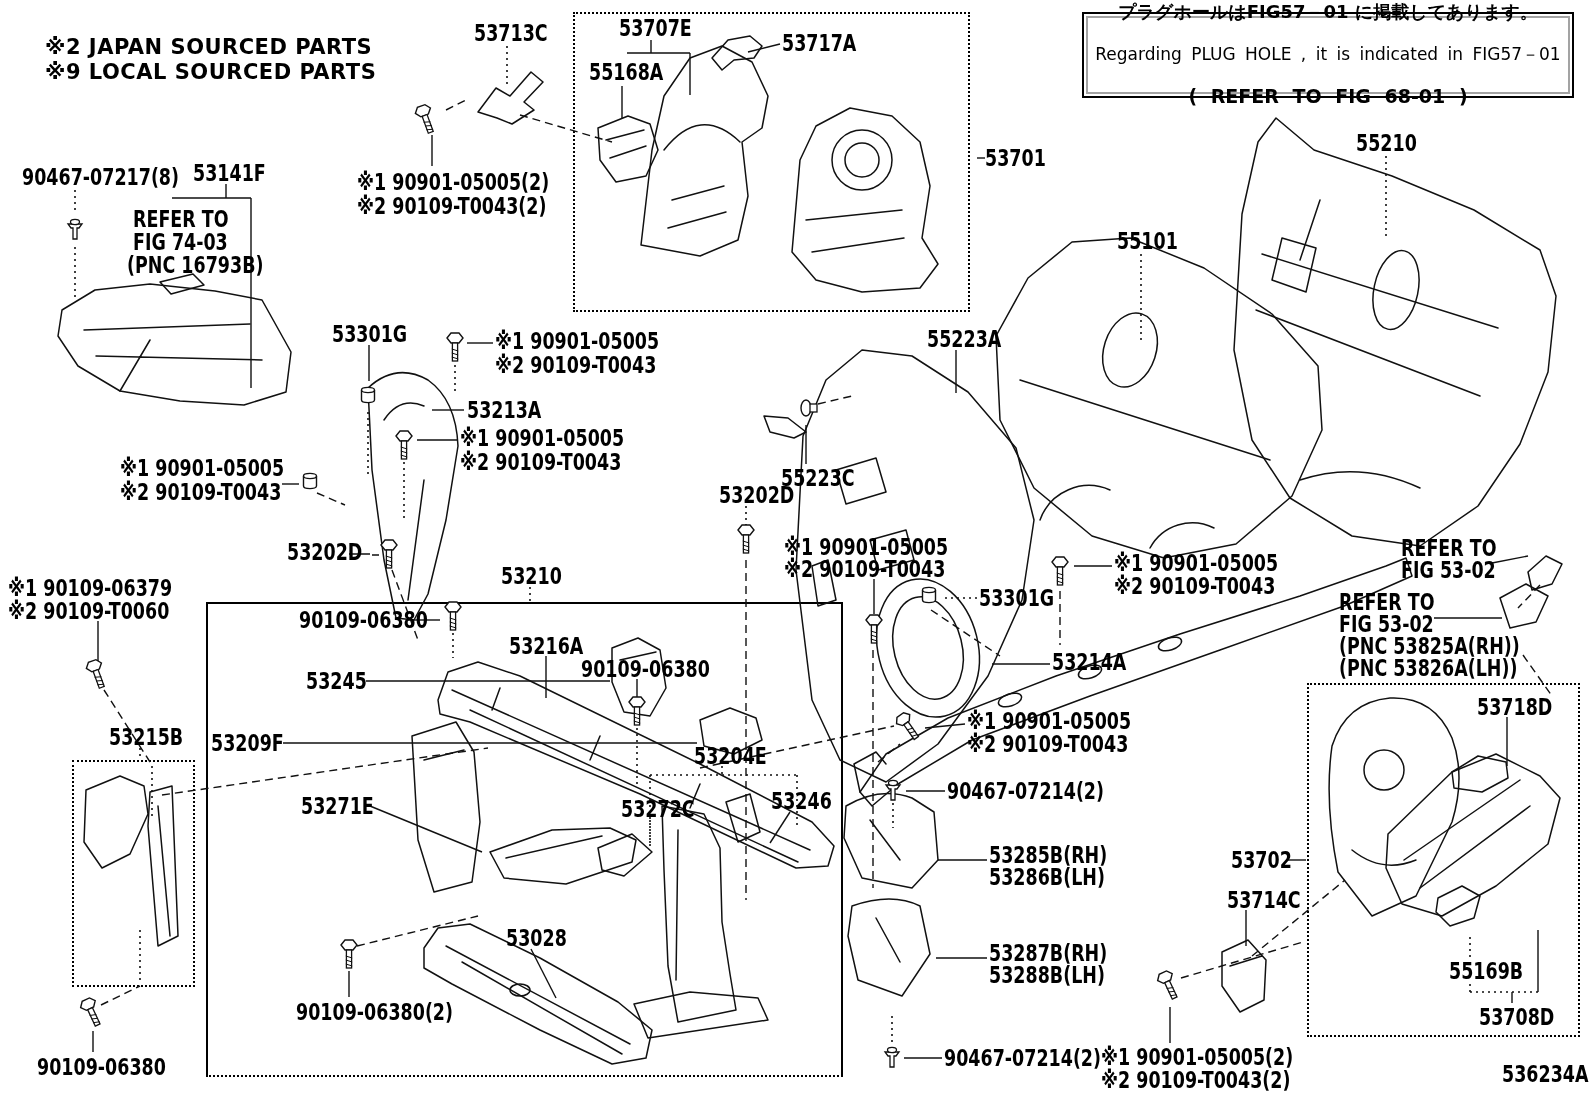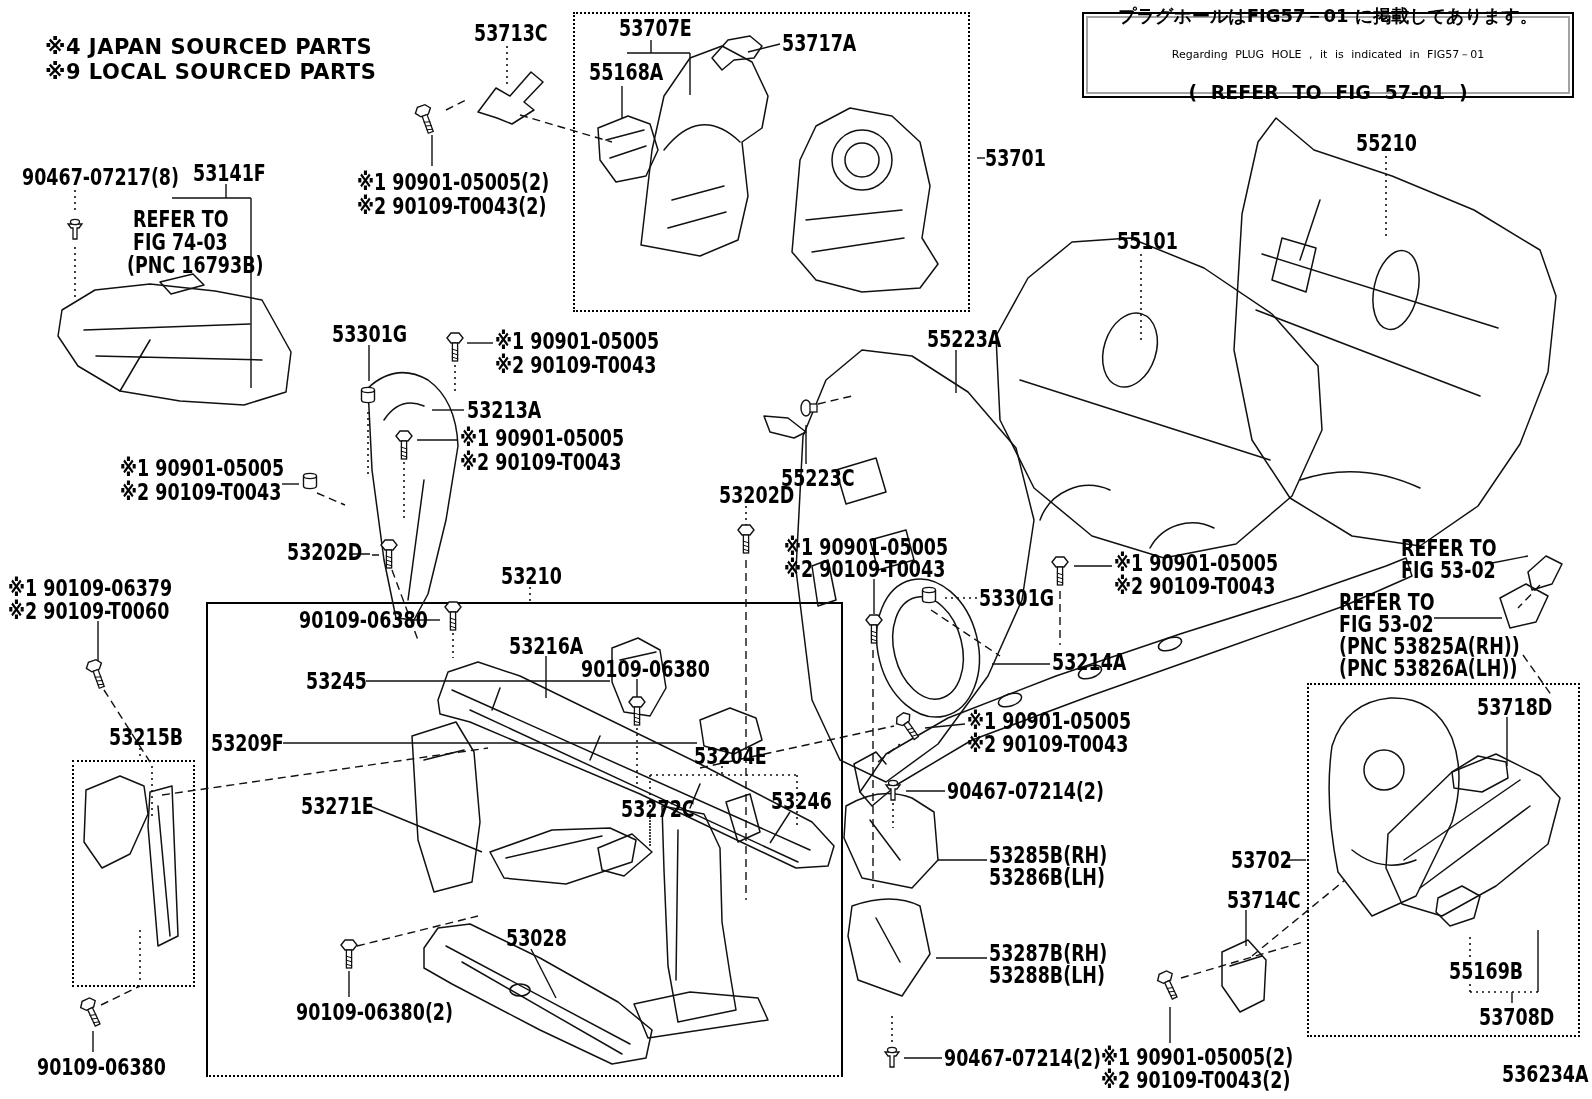--- a/index.html
+++ b/index.html
@@ -8,42 +8,42 @@
   .lbl{position:absolute;font-weight:bold;font-size:23px;line-height:1.05;white-space:nowrap;
        transform:scaleX(0.76);transform-origin:0 0;}
   .lbl.wide{transform:none;font-size:21px;letter-spacing:.5px;}
   .box{position:absolute;border:2px solid #000;box-sizing:border-box;}
   .box.dot{border-style:dotted;}
   .box.mainbox{border-bottom-style:dotted;}
   #notebox{position:absolute;left:1086px;top:16px;width:484px;height:78px;box-sizing:border-box;
            border:2px solid #a3a3a3;outline:2px solid #000;outline-offset:2px;background:#fff;
            display:flex;flex-direction:column;justify-content:center;align-items:center;gap:20px;}
   #notebox .jp{font-size:18px;font-weight:bold;line-height:1.25;}
-  #notebox .en{font-size:11px;font-weight:normal;word-spacing:4px;line-height:1.25;}
+  #notebox .en{font-size:17px;font-weight:normal;word-spacing:4px;line-height:1.25;}
   #notebox .ref{font-size:19px;font-weight:bold;word-spacing:7px;line-height:1.25;}
   svg{position:absolute;left:0;top:0;}
   .ln{fill:none;stroke:#111;stroke-width:1.5;stroke-linejoin:round;stroke-linecap:round;}
   .ld{fill:none;stroke:#111;stroke-width:1.4;}
   .ldd{fill:none;stroke:#111;stroke-width:1.4;stroke-dasharray:8 5;}
   .ldt{fill:none;stroke:#111;stroke-width:1.6;stroke-dasharray:2 4;}
 </style>
 </head>
 <body>
 
 <div id="stage">
 
   <div class="box dot" style="left:573px;top:12px;width:397px;height:300px;"></div>
   <div class="box mainbox" style="left:206px;top:602px;width:637px;height:475px;"></div>
   <div class="box dot" style="left:72px;top:760px;width:123px;height:227px;"></div>
   <div class="box dot" style="left:1307px;top:683px;width:273px;height:354px;"></div>
 
   <div id="notebox">
     <div class="jp">プラグホールはFIG57－01 に掲載してあります。</div>
     <div class="en">Regarding PLUG HOLE , it is indicated in FIG57－01</div>
-    <div class="ref">(  REFER TO FIG 57-01  )</div>
+    <div class="ref">(  REFER TO FIG 68-01  )</div>
   </div>
 
   <svg width="1592" height="1099" viewBox="0 0 1592 1099">
 
     <g>
       <path class="ln" d="M62,310 L95,290 L150,284 L215,291 L262,300 L291,352 L286,392 L244,405 L180,401 L120,391 L78,366 L58,336 Z"></path>
       <path class="ln" d="M84,330 L250,324 M96,356 L262,360 M120,391 L150,340"></path>
       <path class="ln" d="M160,282 l33,-8 l11,11 l-33,9 Z"></path>
     </g>
 
@@ -363,21 +363,21 @@
           <polygon points="-8,-12 -4,-17 4,-17 8,-12 4,-7 -4,-7" fill="#fff" stroke="#111" stroke-width="1.4"></polygon>
           <rect x="-2.6" y="-7" width="5.2" height="18" fill="#fff" stroke="#111" stroke-width="1.3"></rect>
           <line x1="-3.2" y1="-1" x2="3.2" y2="1" stroke="#111" stroke-width="1"></line>
           <line x1="-3.2" y1="3" x2="3.2" y2="5" stroke="#111" stroke-width="1"></line>
           <line x1="-3.2" y1="7" x2="3.2" y2="9" stroke="#111" stroke-width="1"></line>
         </g>
       </g>
   </svg>
 
   <div id="labels">
-      <div class="lbl wide" style="left: 45px; top: 36px;">※4 JAPAN SOURCED PARTS</div>
+      <div class="lbl wide" style="left: 45px; top: 36px;">※2 JAPAN SOURCED PARTS</div>
       <div class="lbl wide" style="left: 45px; top: 61px;">※9 LOCAL SOURCED PARTS</div>
       <div class="lbl" style="left: 474px; top: 21px;">53713C</div>
       <div class="lbl" style="left: 357px; top: 170px;">※1 90901-05005(2)</div>
       <div class="lbl" style="left: 357px; top: 194px;">※2 90109-T0043(2)</div>
       <div class="lbl" style="left: 619px; top: 16px;">53707E</div>
       <div class="lbl" style="left: 589px; top: 60px;">55168A</div>
       <div class="lbl" style="left: 782px; top: 31px;">53717A</div>
       <div class="lbl" style="left: 985px; top: 146px;">53701</div>
       <div class="lbl" style="left: 1356px; top: 131px;">55210</div>
       <div class="lbl" style="left: 1117px; top: 229px;">55101</div>

